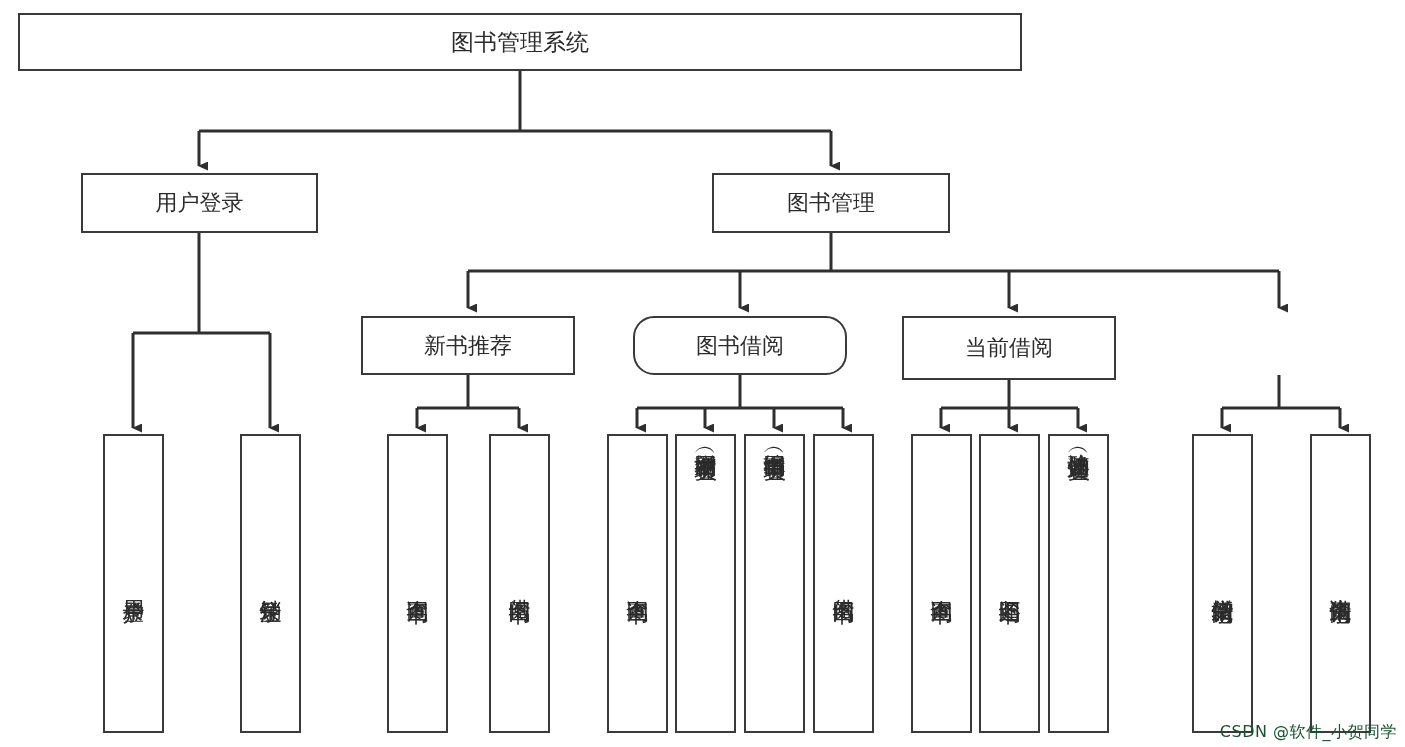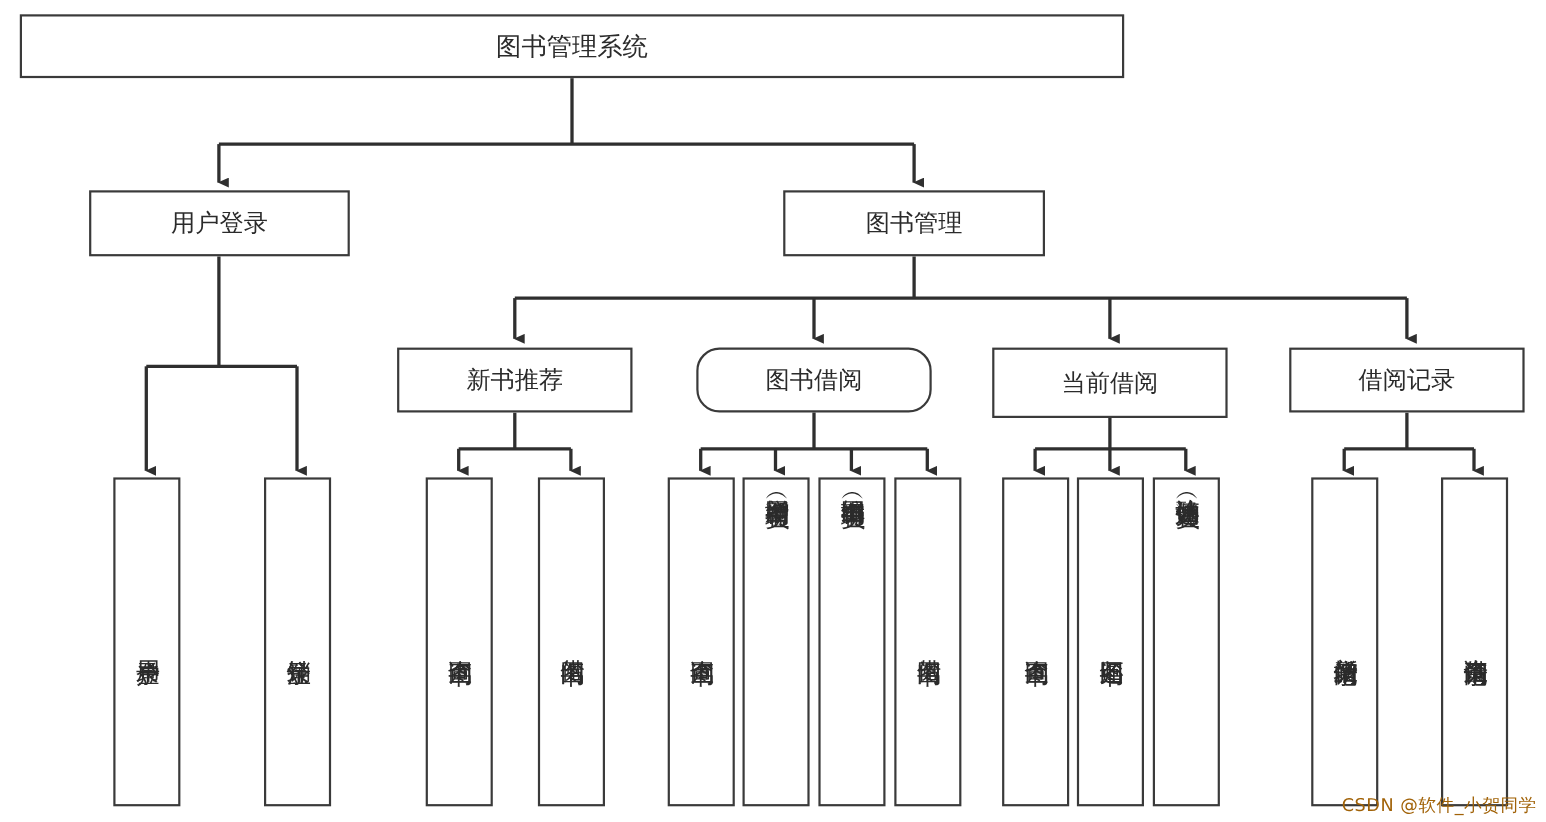--- a/index.html
+++ b/index.html
@@ -55,21 +55,21 @@
     white-space: nowrap;
   }
   .node.leaf.centered {
     align-items: center;
   }
   .watermark {
     position: absolute;
     right: 8px;
     bottom: 4px;
     font-size: 16px;
-    color: #a16207;
+    color: #14532d;
     white-space: nowrap;
     letter-spacing: 0.5px;
   }
 </style>
 </head>
 <body>
 
 <div id="canvas">
 
   <svg class="edges" viewBox="0 0 1405 747">
@@ -135,23 +135,20 @@
 
   <div class="node level2" style="left:712px; top:173px; width:238px; height:60px;">
     <span>图书管理</span>
   </div>
   <div class="node level2" style="left:633px; top:316px; width:214px; height:59px;border-radius:21px;">
     <span>图书借阅</span>
   </div>
   <div class="node level2" style="left:902px; top:316px; width:214px; height:64px;">
     <span>当前借阅</span>
   </div>
-  <div class="node level2" style="left:1172px; top:316px; width:214px; height:59px;">
-    <span>借阅记录</span>
-  </div>
 
   <div class="node leaf centered" style="left:103px; top:434px; width:61px; height:299px;">
     <span class="vtext">用户登录</span>
   </div>
   <div class="node leaf centered" style="left:240px; top:434px; width:61px; height:299px;">
     <span class="vtext">注销登录</span>
   </div>
 
   <div class="node leaf centered" style="left:387px; top:434px; width:61px; height:299px;">
     <span class="vtext">查询图书</span>

